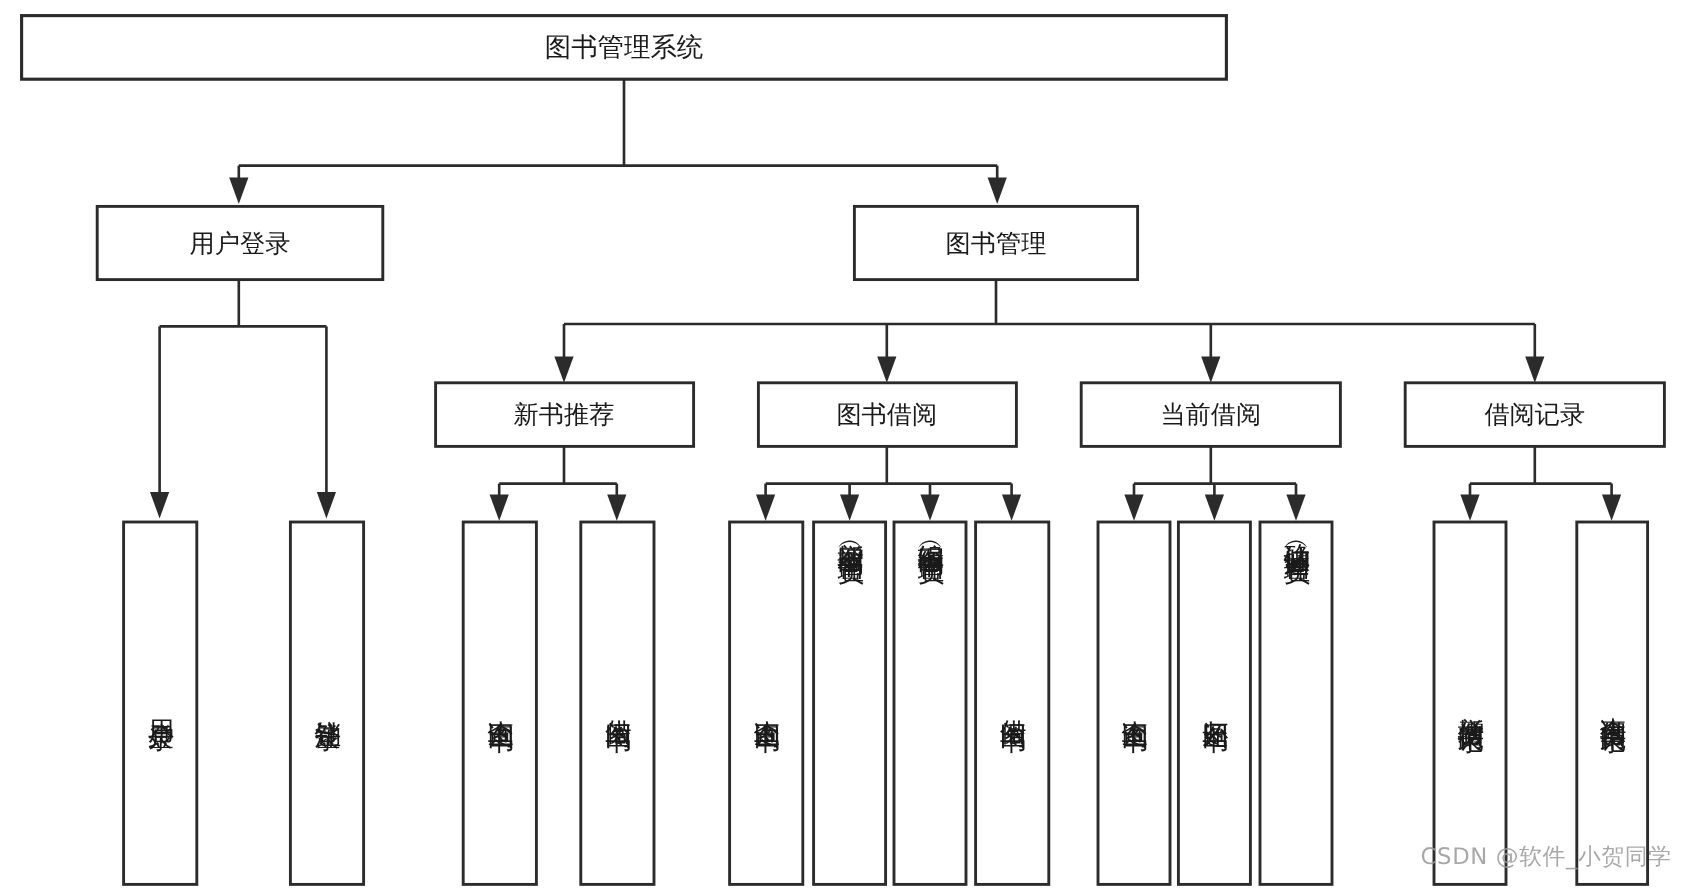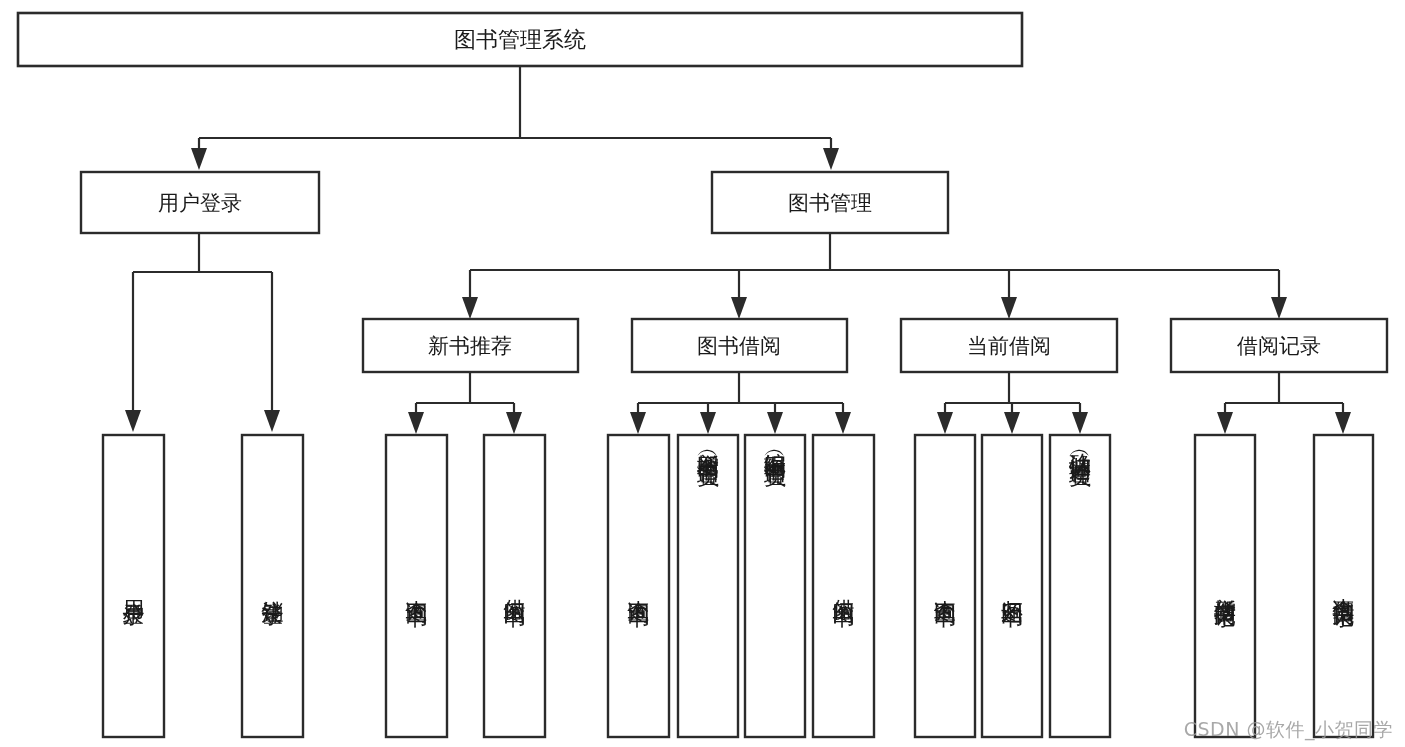--- a/index.html
+++ b/index.html
@@ -73,21 +73,21 @@
     font-size: 22px;
     line-height: 1.08;
     letter-spacing: 2px;
     color: #1a1a1a;
     white-space: nowrap;
     text-align: center;
   }
   .watermark {
     position: absolute;
     right: 12px;
-    bottom: 4px;
+    bottom: 20px;
     font-family: "DejaVu Sans", "Liberation Sans", sans-serif;
     font-size: 19px;
     color: #9a9a9a;
     opacity: 0.85;
     letter-spacing: 0.5px;
     white-space: nowrap;
     pointer-events: none;
   }
 </style>
 </head>

